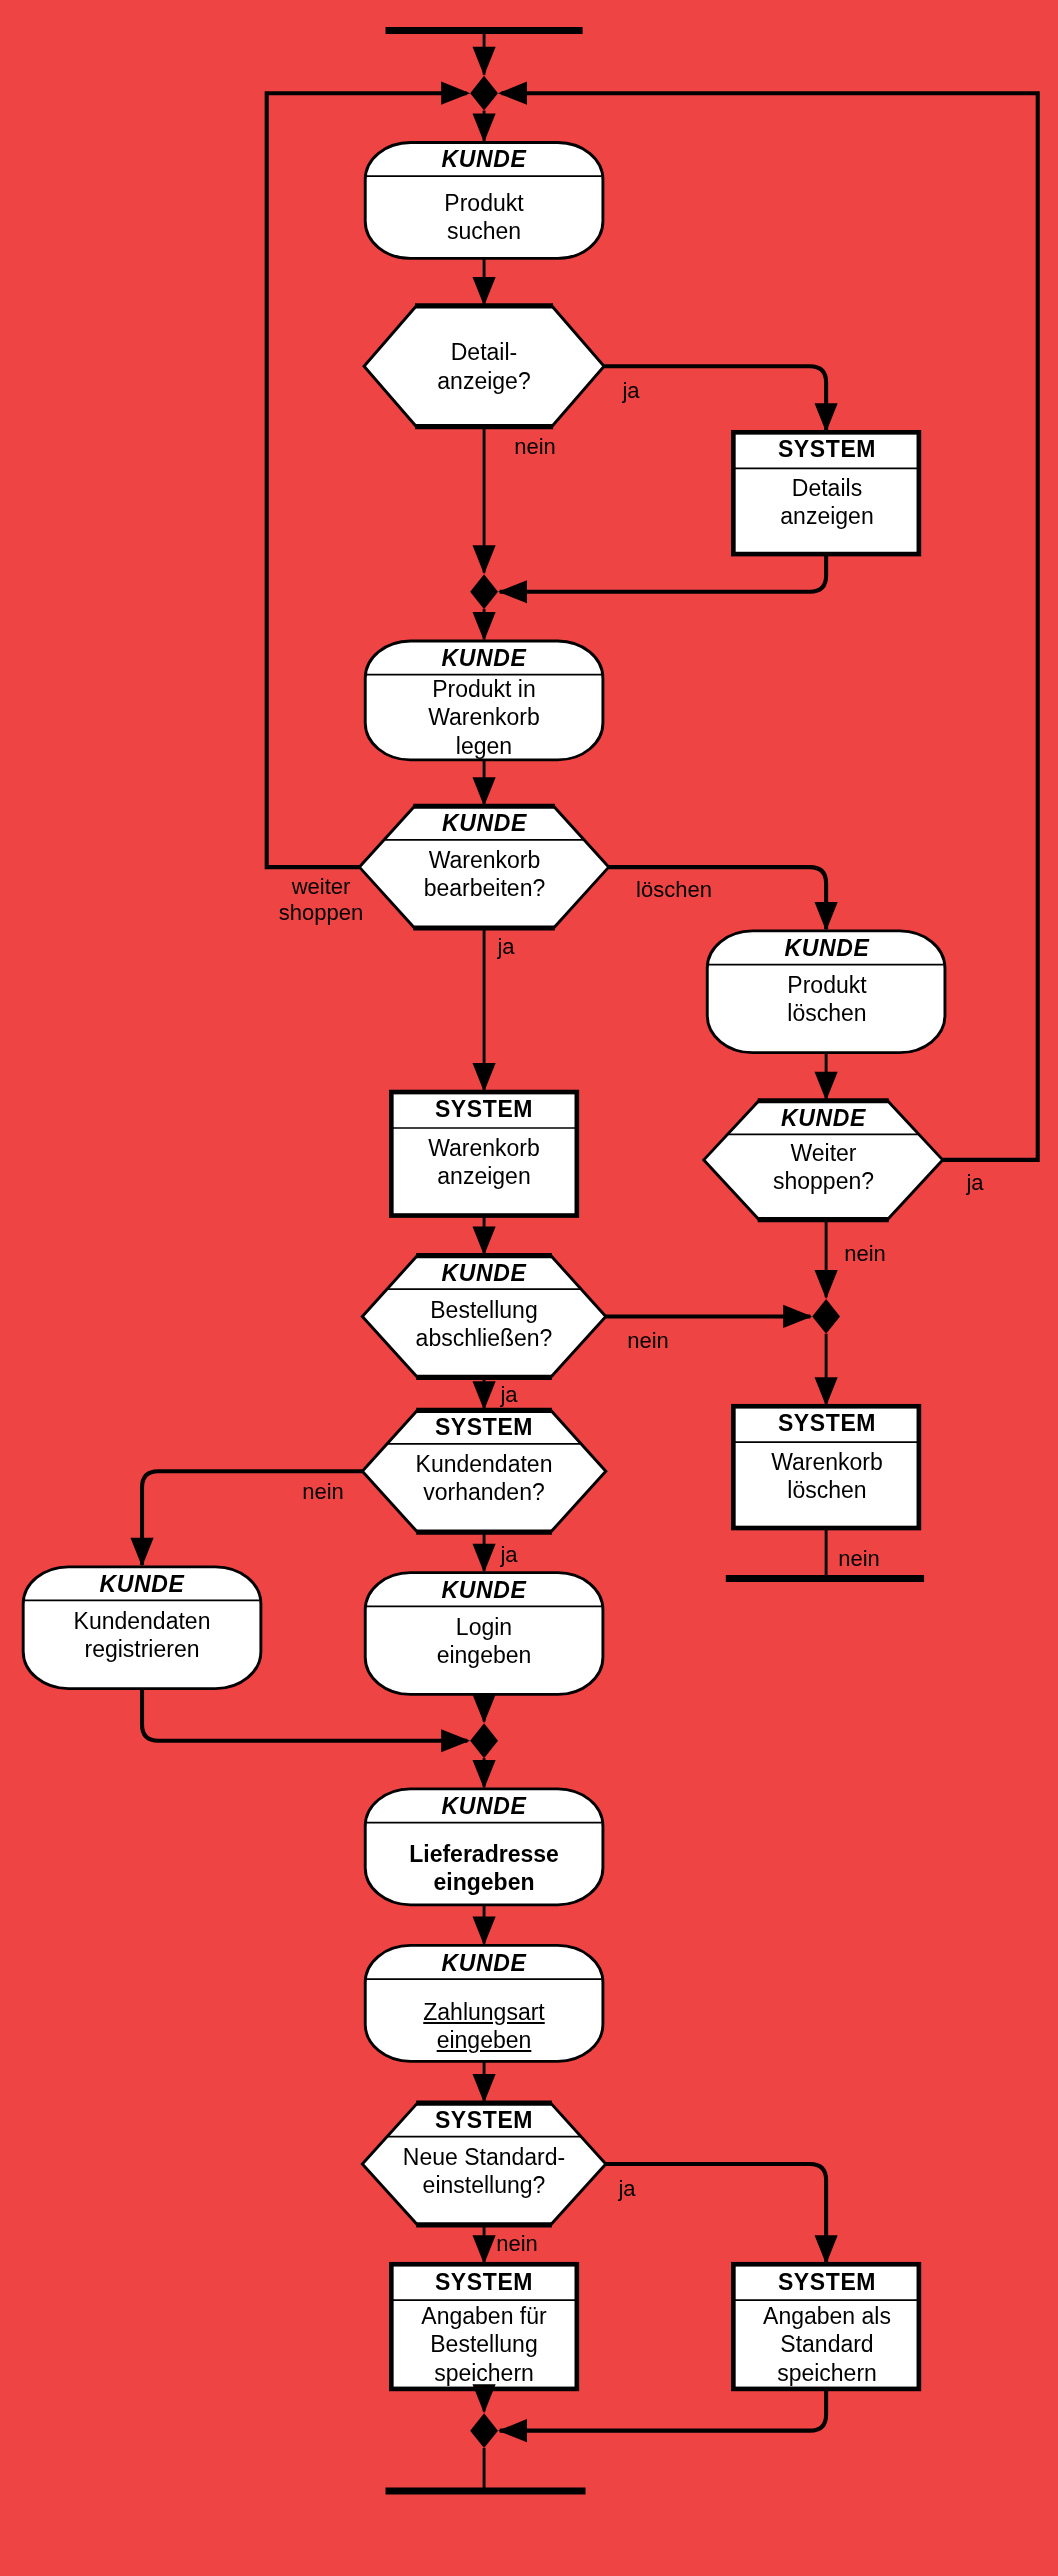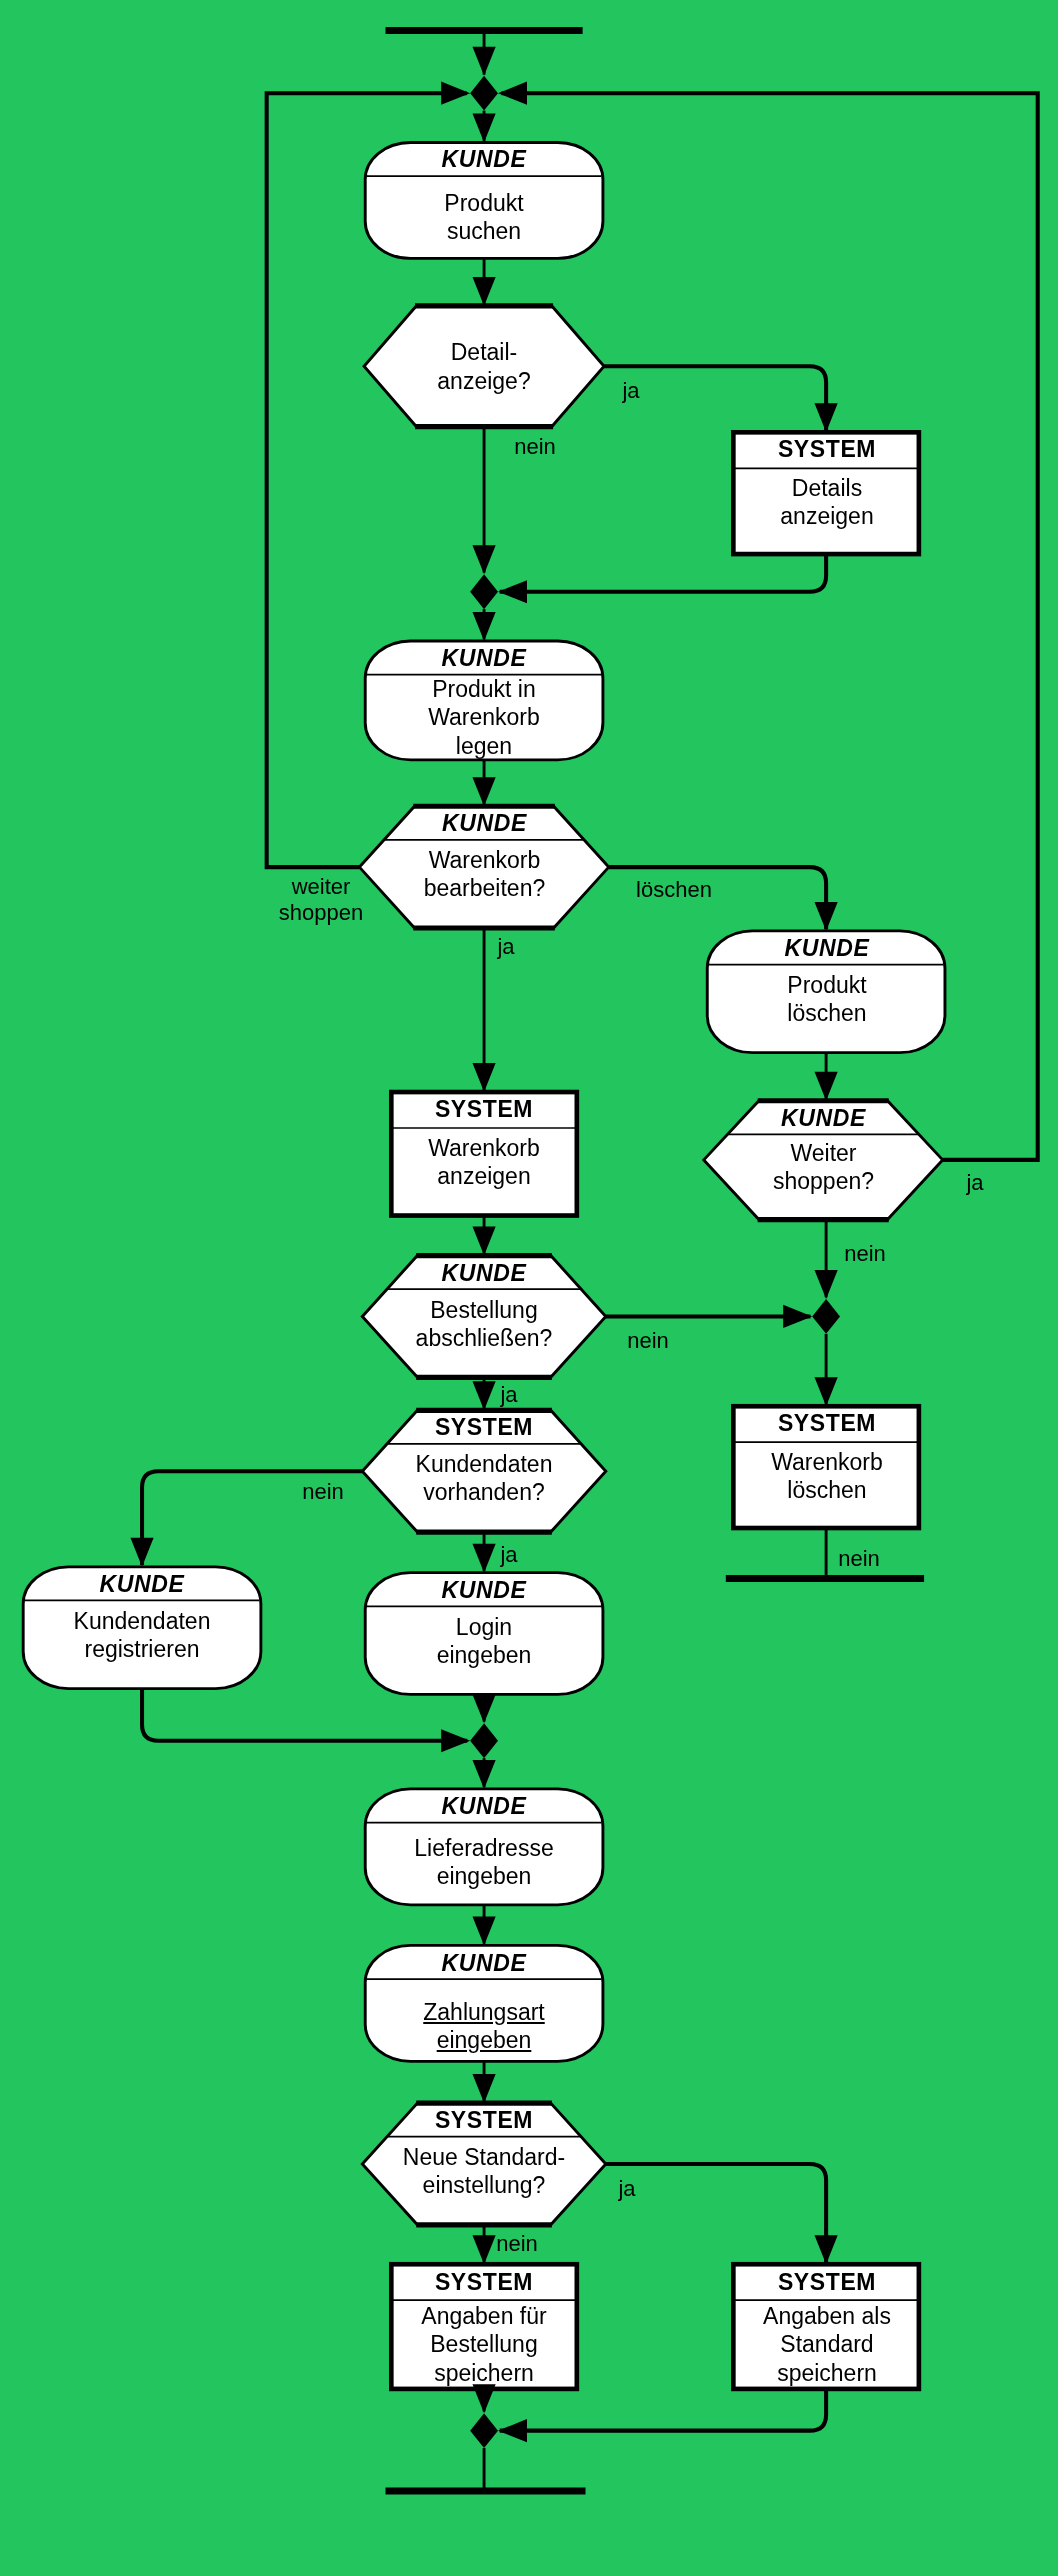--- a/index.html
+++ b/index.html
@@ -1,16 +1,16 @@
 <!DOCTYPE html>
 <html style="font-size:9.3px"><head>
 <meta charset="utf-8">
 <style>
   html,body{margin:0;padding:0;background:#ffffff;}
-  #stage{position:relative;width:1058px;height:2576px;background:#22c55e;
+  #stage{position:relative;width:1058px;height:2576px;background:#ef4444;
          font-family:"Liberation Sans","DejaVu Sans",sans-serif;color:#000;overflow:hidden;}
   #flow-svg{position:absolute;left:0;top:0;width:1058px;height:2576px;}
   .node-text{position:absolute;display:flex;flex-direction:column;text-align:center;color:#000;}
   .nt-header{height:34px;display:flex;align-items:center;justify-content:center;
              font-size:23px;font-weight:bold;letter-spacing:0.6px;}
   .kunde .nt-header{font-style:italic;}
   .nt-body{flex:1;display:flex;align-items:center;justify-content:center;
            font-size:23px;line-height:1.22;white-space:pre-line;}
   .edge-label{position:absolute;transform:translate(-50%,-50%);font-size:22px;line-height:1.18;
               white-space:pre-line;text-align:center;}
@@ -233,21 +233,21 @@
   </div>
 
   <div class="node-text" style="left:734px;top:1406px;width:186px;height:122px;">
     <div class="nt-header">SYSTEM</div>
     <div class="nt-body" style="align-items:flex-start;padding-top:8px;">Warenkorb
 löschen</div>
   </div>
 
   <div class="node-text kunde" style="left:365px;top:1789px;width:238px;height:116px;">
     <div class="nt-header">KUNDE</div>
-    <div class="nt-body" style="align-items:flex-start;padding-top:11px;">Lieferadresse
+    <div class="nt-body" style="align-items:flex-start;padding-top:17px;font-weight:bold;">Lieferadresse
 eingeben</div>
   </div>
 
   <div class="node-text kunde" style="left:365px;top:1946px;width:238px;height:116px;">
     <div class="nt-header">KUNDE</div>
     <div class="nt-body" style="align-items:flex-start;padding-top:18px;text-decoration:underline;">Zahlungsart
 eingeben</div>
   </div>
 
   <div class="node-text" style="left:362px;top:2103px;width:244px;height:122px;">

